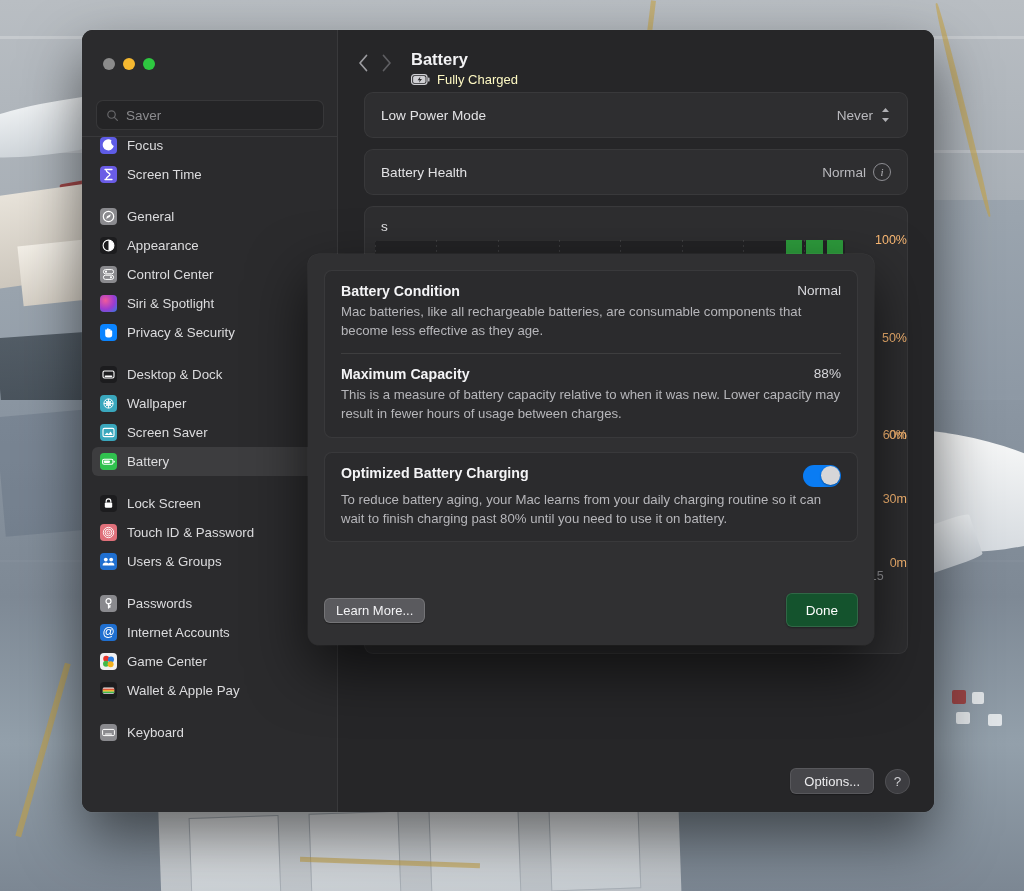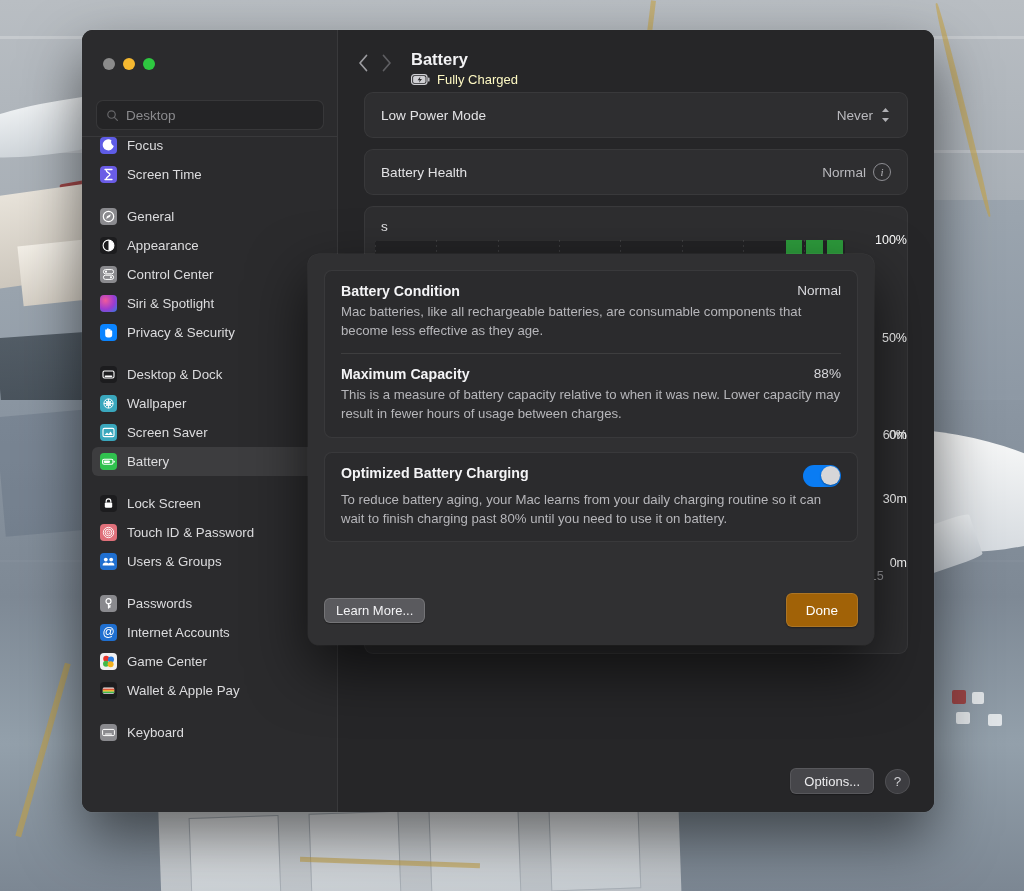--- a/index.html
+++ b/index.html
@@ -138,21 +138,21 @@
   .chart-area {
     position:absolute; left:10px; right:62px; top:0; bottom:0;
     background:#232325; border-radius:4px; overflow:hidden;
   }
   .gl-h { position:absolute; left:0; right:0; height:1px; background:rgba(255,255,255,.055); }
   .gl-v { position:absolute; top:0; bottom:0; width:1px;
     background: repeating-linear-gradient(180deg, rgba(255,255,255,.10) 0 2px, transparent 2px 5px); }
   .bars { position:absolute; inset:0; display:flex; align-items:flex-end; }
   .bar { flex:1 1 0; }
   .ylabels { position:absolute; right:0; top:0; bottom:0; width:58px; }
-  .ytick { position:absolute; right:0; font-size:12.5px; color:#ffffff; transform:translateY(-50%);margin-left:35px; }
+  .ytick { position:absolute; right:0; font-size:12.5px; color:#fdba74; transform:translateY(-50%);margin-left:35px; }
   .xaxis { position:absolute; left:10px; right:62px; }
   .xtick { position:absolute; font-size:12.5px; color:#9b9b9f; }
   .xday { position:absolute; font-size:12.5px; color:#9b9b9f; }
 
   .bottombar {
     position:absolute; right:24px; bottom:18px; display:flex; align-items:flex-end; gap:11px;
   }
   .btn {
     height:26px; padding:0 13px; border-radius:6px; font-size:13px;
     display:flex; align-items:center; justify-content:center;
@@ -201,21 +201,21 @@
   }
   .btn-learn {
     height:25px; padding:0 11px; border-radius:6px; font-size:13px;
     background:#5a5a5e; color:#f2f2f4;
     border:.5px solid rgba(255,255,255,.16);
     display:flex; align-items:center;
     box-shadow:0 1px 1px rgba(0,0,0,.35);
   }
   .btn-done {
     height:14px; padding:16px 19px; border-radius:6px; font-size:13.5px;
-    background:#a16207; color:#fff; border:.5px solid rgba(255,255,255,.12);
+    background:#14532d; color:#fff; border:.5px solid rgba(255,255,255,.12);
     display:flex; align-items:center; justify-content:center;
     box-shadow:0 1px 2px rgba(0,0,0,.35);
   }
 </style>
 </head>
 <body>
 
 <div id="desktop">
   <div class="wp wp-base"></div>
   <div class="wp tarmac-top"></div>
@@ -259,21 +259,21 @@
         <div class="tl red"></div>
         <div class="tl yellow"></div>
         <div class="tl green"></div>
       </div>
 
       <div class="searchbox">
         <svg class="search-ico" viewBox="0 0 16 16">
           <circle cx="6.8" cy="6.8" r="4.6" fill="none" stroke="#9a9a9e" stroke-width="1.5"></circle>
           <line x1="10.3" y1="10.3" x2="14" y2="14" stroke="#9a9a9e" stroke-width="1.5" stroke-linecap="round"></line>
         </svg>
-        <span class="search-ph">Desktop</span>
+        <span class="search-ph">Saver</span>
       </div>
 
       <div id="sidescroll">
         <div class="sl-top-divider"></div>
 
         <div style="margin-top:-6px;">
           <div class="srow">
             <span class="ico" style="background:#5e5ce6;">
               <svg viewBox="0 0 17 17" width="17" height="17">
                   <path d="M11.5 3.2A5.6 5.6 0 1 0 13.8 9 4.4 4.4 0 0 1 11.5 3.2z" fill="#fff"></path>

